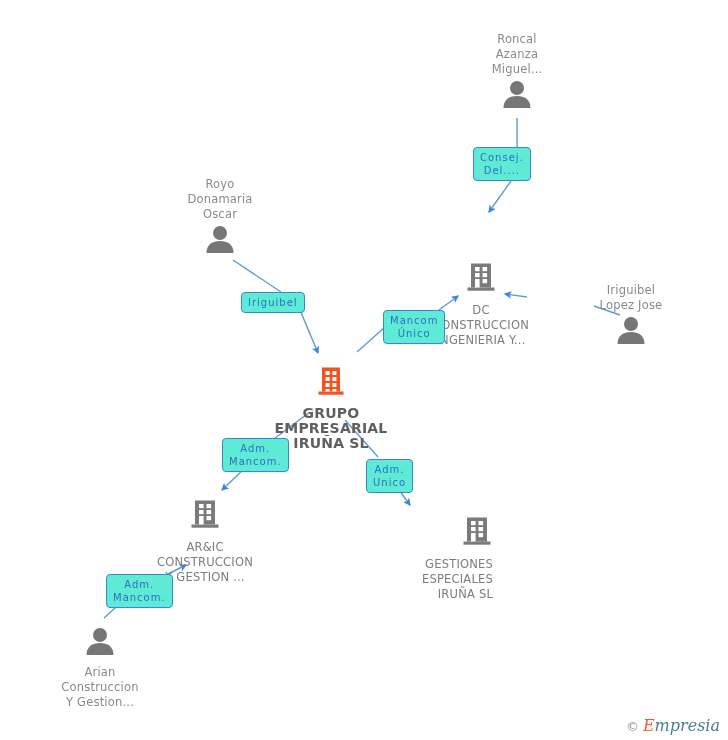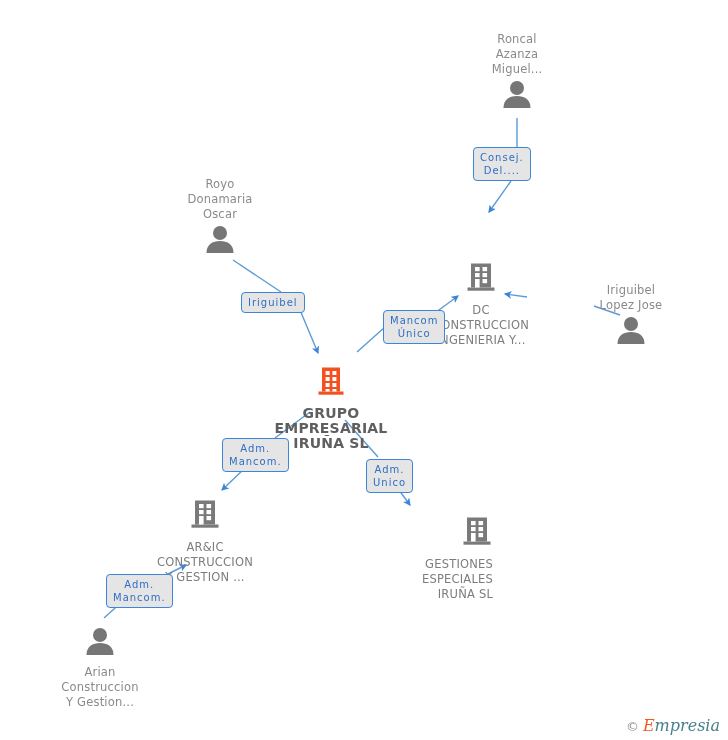--- a/index.html
+++ b/index.html
@@ -61,21 +61,21 @@
   }
   .node.caption-top .caption {
     margin-top: 0;
     margin-bottom: 3px;
   }
 
   
   .badge {
     position: absolute;
     box-sizing: border-box;
-    background: #e5e5e5;
+    background: #5eead4;
     border: 1.3px solid #3d85d8;
     border-radius: 4px;
     color: #2f6fc4;
     font-size: 10px;
     letter-spacing: 1px;
     line-height: 13px;
     text-align: center;
     padding: 3px 6px;
     white-space: pre-line;
     z-index: 5;

